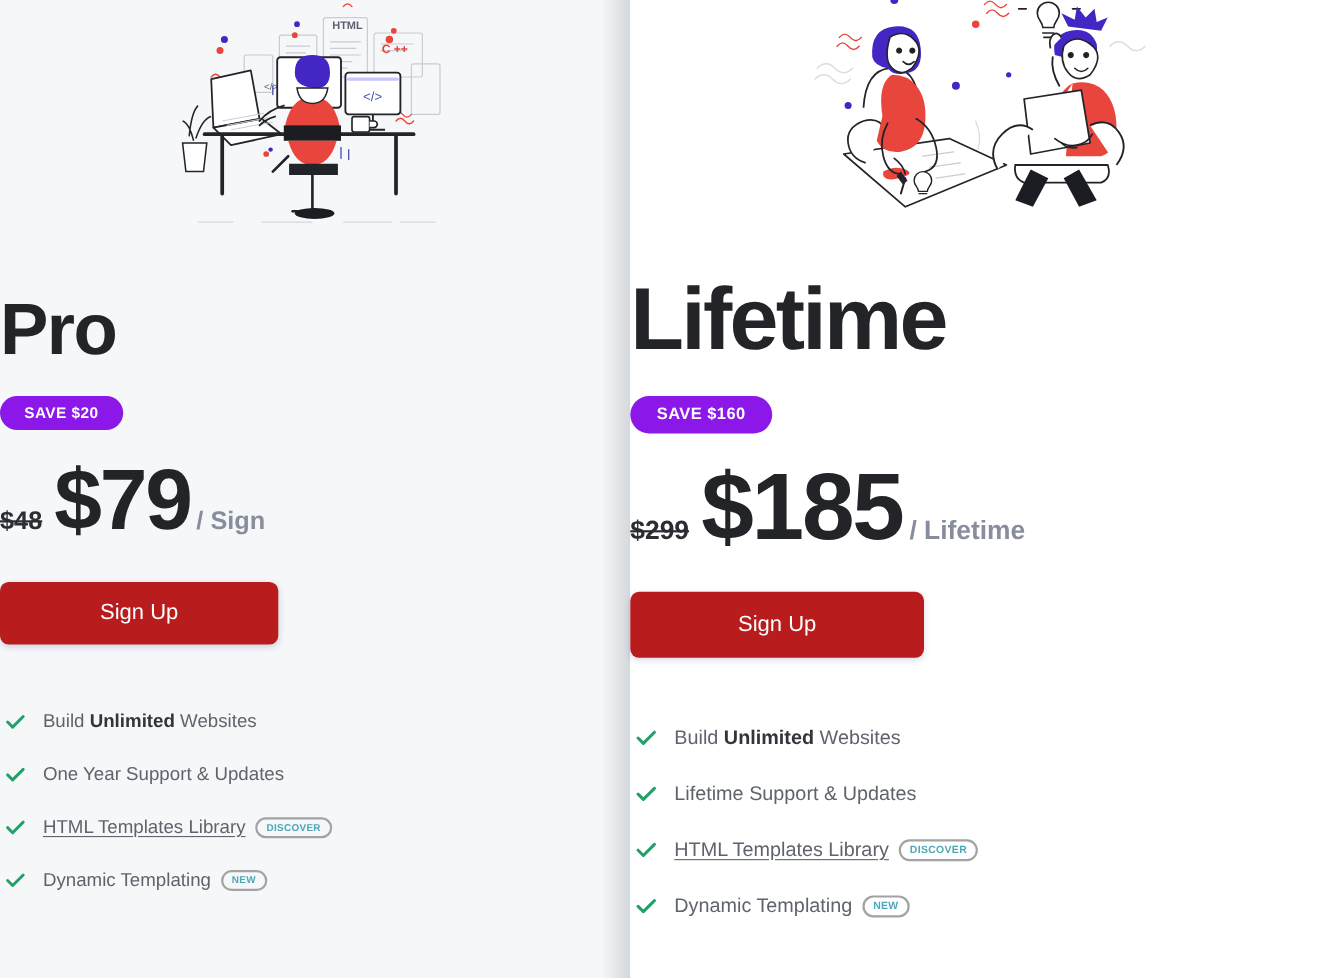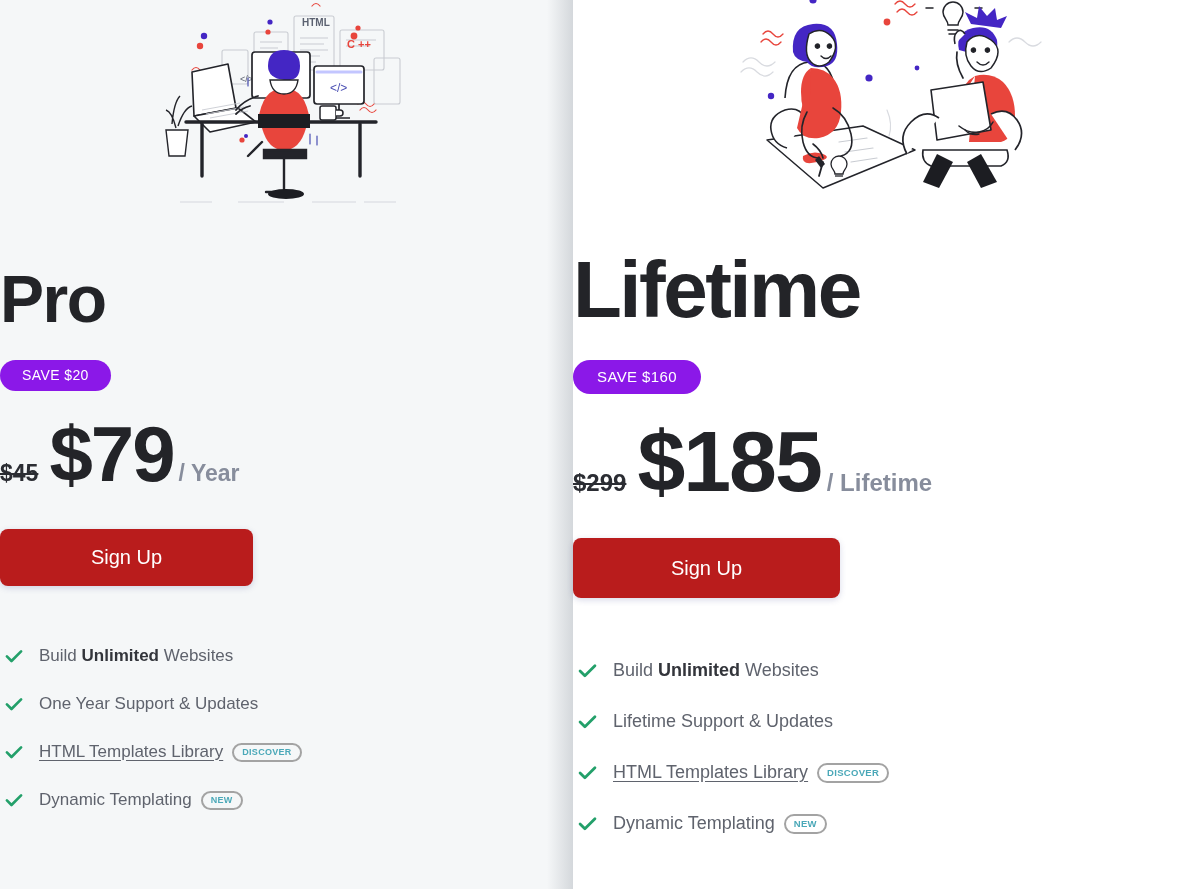--- a/index.html
+++ b/index.html
@@ -93,21 +93,21 @@
     font-size: 80px;
     margin-top: 42px;
     letter-spacing: -2.5px;
   }
 
   
   .save-badge {
     display: inline-block;
     background: #8b18e8;
     color: #ffffff;
-    font-weight: 400;
+    font-weight: 700;
     border-radius: 999px;
     text-align: center;
     white-space: nowrap;
   }
   .pro .save-badge {
     font-size: 14px;
     letter-spacing: 0.4px;
     padding: 7px 22px 8px;
     margin-top: 28px;
   }
@@ -330,23 +330,23 @@
           <path d="M18 208h32M76 208h46M150 208h44M202 208h32"></path>
         </g>
       </svg>
     </div>
 
     <h2 class="plan-title">Pro</h2>
 
     <div class="save-badge">SAVE $20</div>
 
     <div class="price-row">
-      <span class="price-old">$45</span>
+      <span class="price-old">$48</span>
       <span class="price-new">$79</span>
-      <span class="price-period">/ Year</span>
+      <span class="price-period">/ Sign</span>
     </div>
 
     <button class="signup-btn">Sign Up</button>
 
     <ul class="features">
       <li class="feature-item">
         <svg class="check-icon" viewBox="0 0 24 24">
             <path d="M3.5 12.5l5.5 5.5L20.5 6.5" fill="none" stroke="#23a06a" stroke-width="3.2" stroke-linecap="round" stroke-linejoin="round"></path>
           </svg>
         <span class="feature-text"><span>Build </span><b>Unlimited</b><span> Websites</span></span>

